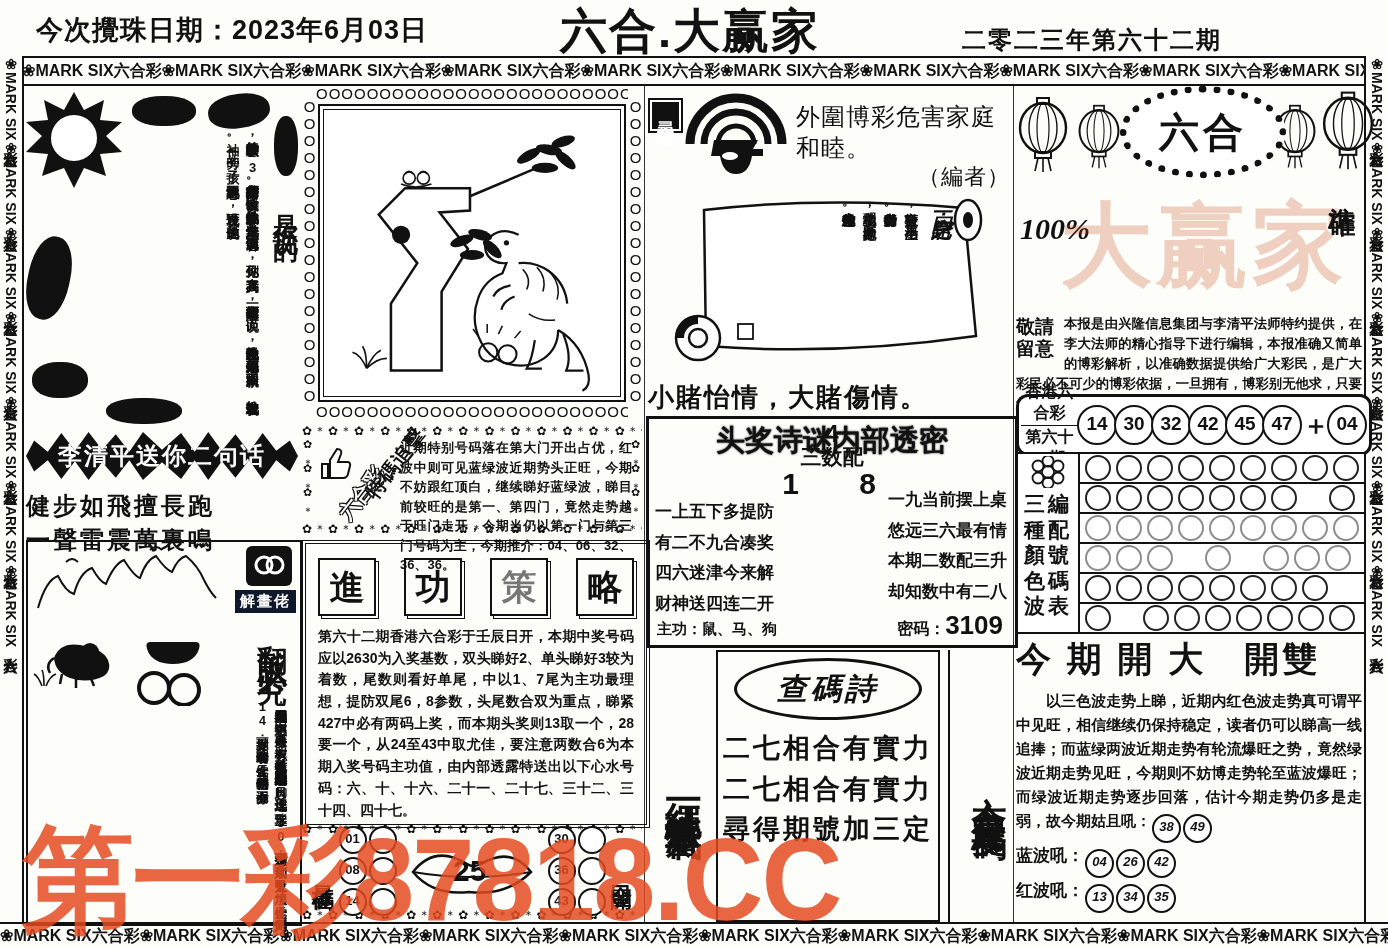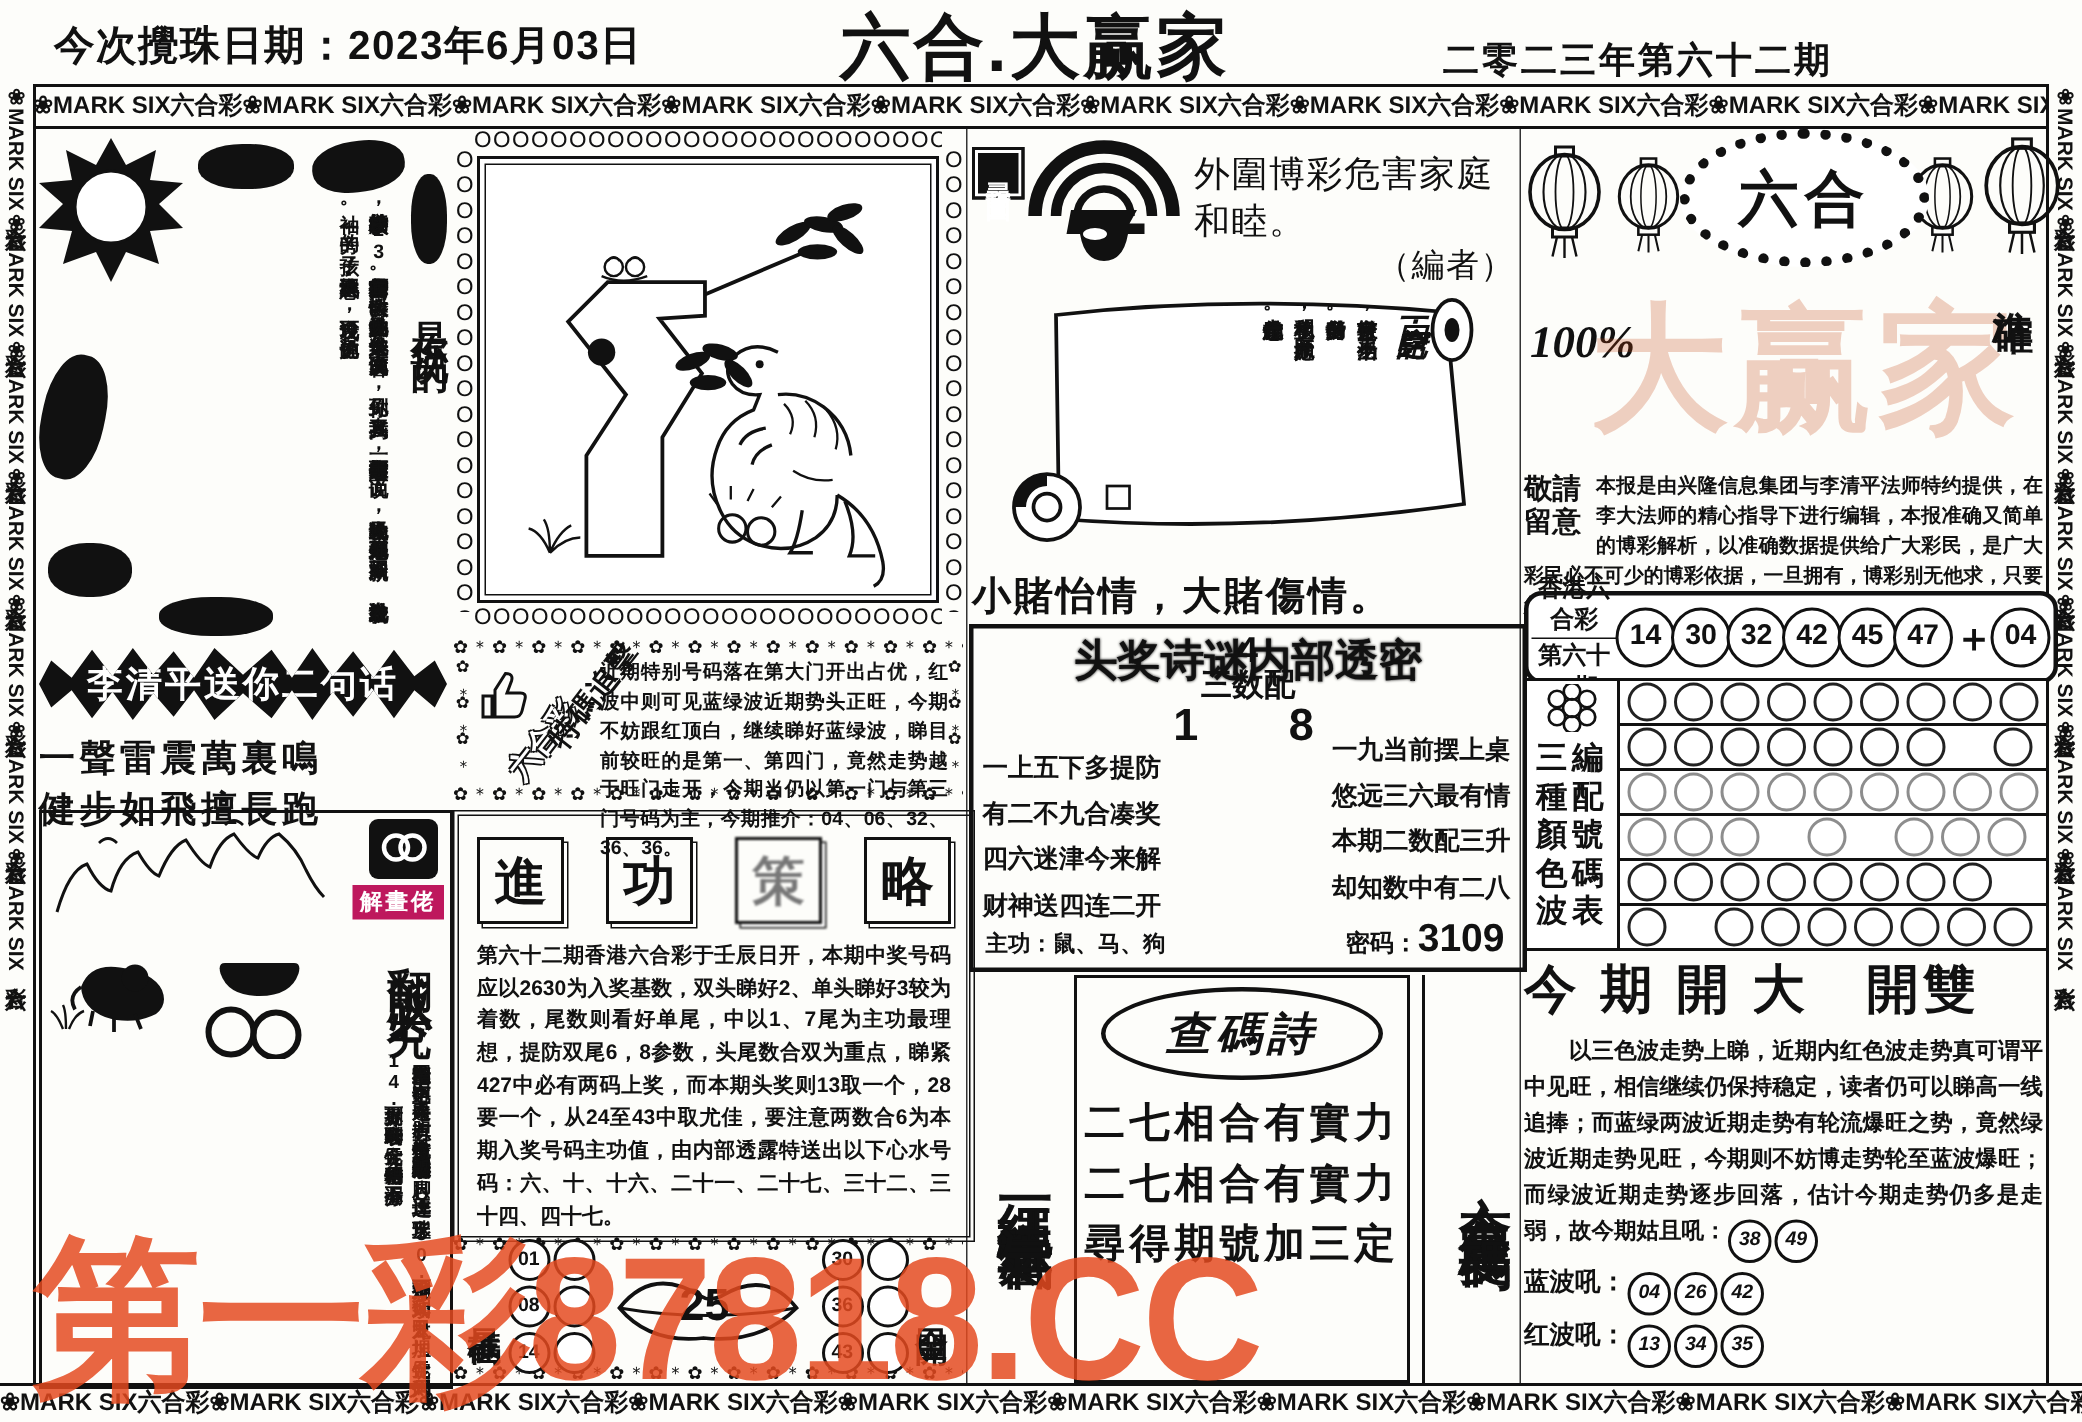--- a/index.html
+++ b/index.html
@@ -42,21 +42,21 @@
       57% 6%,62% 42%,67% 4%,72% 40%,77% 8%,82% 42%,87% 6%,92% 40%,97% 20%,100% 50%,
       97% 80%,92% 58%,87% 94%,82% 58%,77% 92%,72% 60%,67% 96%,62% 58%,57% 94%,50% 62%,
       43% 96%,38% 58%,33% 92%,28% 62%,23% 96%,18% 60%,13% 94%,8% 58%,3% 80%);}
   #couplet-lines{margin-top:8px;font-family:"Liberation Serif",serif;font-size:24px;font-weight:800;
     letter-spacing:3px;line-height:1.4;}
 
   
   #jiehua{left:26px;top:540px;width:272px;height:382px;border:2.5px solid #111;}
   #jiehua-badge-icon{right:8px;top:4px;width:46px;height:40px;background:#111;border-radius:6px;}
   #jiehua-badge-icon svg{display:block;margin:6px auto;}
-  #jiehua-badge{right:4px;top:48px;background:#be185d;color:#fff;font-size:15px;font-weight:900;
+  #jiehua-badge{right:4px;top:48px;background:#0f172a;color:#fff;font-size:15px;font-weight:900;
     padding:2px 5px;letter-spacing:2px;}
   #jiehua-title{right:8px;top:78px;font-size:30px;font-weight:900;letter-spacing:10px;}
   #jiehua-text{left:4px;top:158px;width:258px;height:214px;font-size:12.5px;line-height:1.48;font-weight:700;}
 
   
   #frame{left:302px;top:86px;width:340px;height:334px;}
   .chain-h{left:14px;width:312px;height:16px;font-size:15px;letter-spacing:1px;line-height:16px;}
   .chain-v{width:14px;top:12px;height:310px;font-size:15px;line-height:14px;writing-mode:vertical-rl;text-orientation:upright;overflow:hidden;}
   #frame-inner{left:16px;top:18px;right:16px;bottom:18px;border:2.5px solid #111;
     box-shadow:inset 0 0 0 3px #fff,inset 0 0 0 4px #111;background:#fff;}
@@ -209,22 +209,22 @@
     <div class="blob" style="left:2px;top:150px;width:42px;height:84px;transform:rotate(12deg);"></div>
     <div class="blob" style="left:6px;top:276px;width:56px;height:36px;"></div>
     <div class="blob" style="left:80px;top:312px;width:76px;height:26px;"></div>
     <div class="abs vt" id="story-text">约翰的学校举行校庆，23岁身材苗条的女老师招待有来宾。快散会时，她和许多学生的家长一见，他父亲走过来，一面笑容满面说：“见到你，我真高兴。”一面与这位女老师握手，一面说：“今天晚上约翰说，如果他见不到老师，就不如不回家。”说着就拉上她衣袖。一旁的“孩子”大惑不解地说：“我可没说，是你说的。”</div>
     <div class="abs vt" id="story-title">是你说的</div>
   </div>
 
   <div class="abs" id="couplet">
     <div id="couplet-banner">李清平送你二句话</div>
     <div id="couplet-lines">
+      <div>健步如飛擅長跑</div>
       <div>一聲雷震萬裏鳴</div>
-      <div>健步如飛擅長跑</div>
     </div>
   </div>
 
   <div class="abs" id="jiehua">
     <svg class="abs" style="left:4px;top:4px;" width="210" height="160" viewBox="0 0 210 160">
       <path d="M6,62 Q14,34 26,30 Q34,46 42,48 Q48,26 60,22 Q68,36 74,38 Q82,18 92,14 Q102,30 108,32 Q114,14 124,10 Q134,24 140,26 Q146,12 154,10 Q166,20 172,34 Q178,46 184,52" fill="none" stroke="#111" stroke-width="2"></path>
       <path d="M34,16 q6,-6 12,0 M118,4 q6,-6 12,0" fill="none" stroke="#111" stroke-width="1.8"></path>
       <path d="M22,112 q6,-16 26,-13 q22,3 28,15 q4,10 -4,16 q-16,8 -34,2 q-15,-6 -16,-20 z" fill="#111"></path>
       <circle cx="58" cy="106" r="9" fill="#111"></circle>
       <path d="M22,112 q-9,6 -4,15 M30,128 l-2,10 M44,132 l0,10 M58,130 l4,10" stroke="#111" stroke-width="2.5" fill="none"></path>

